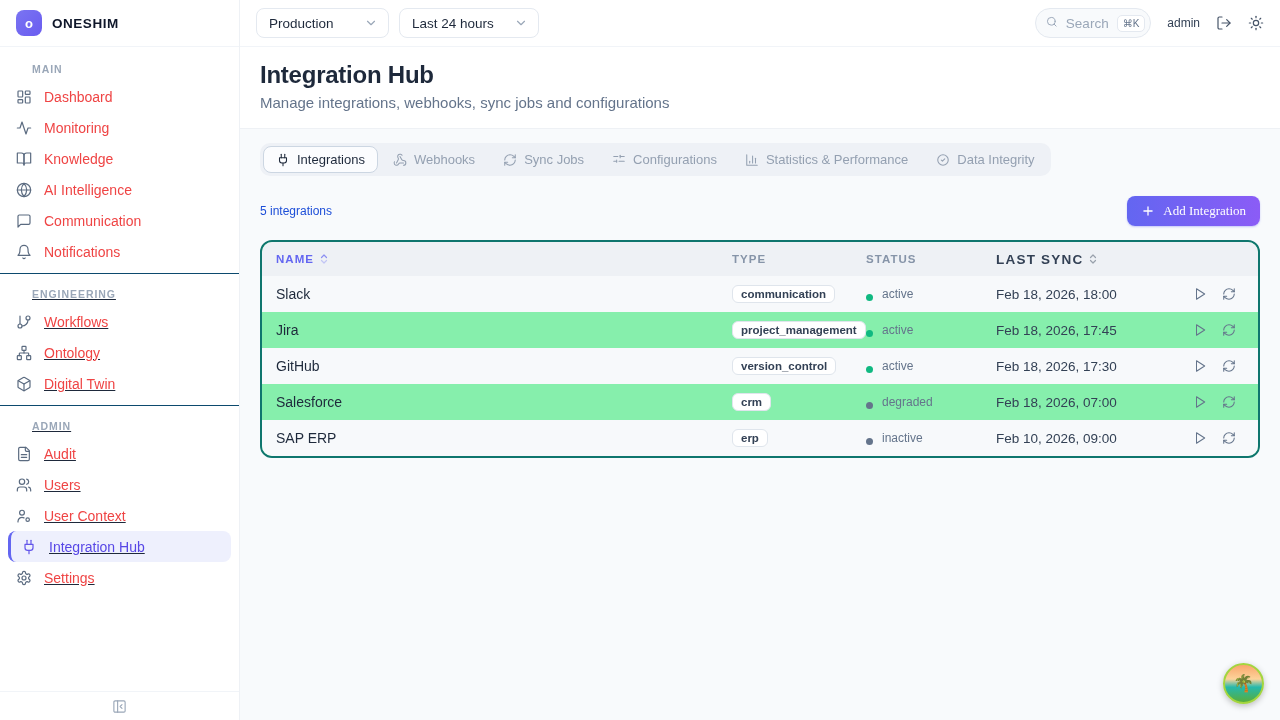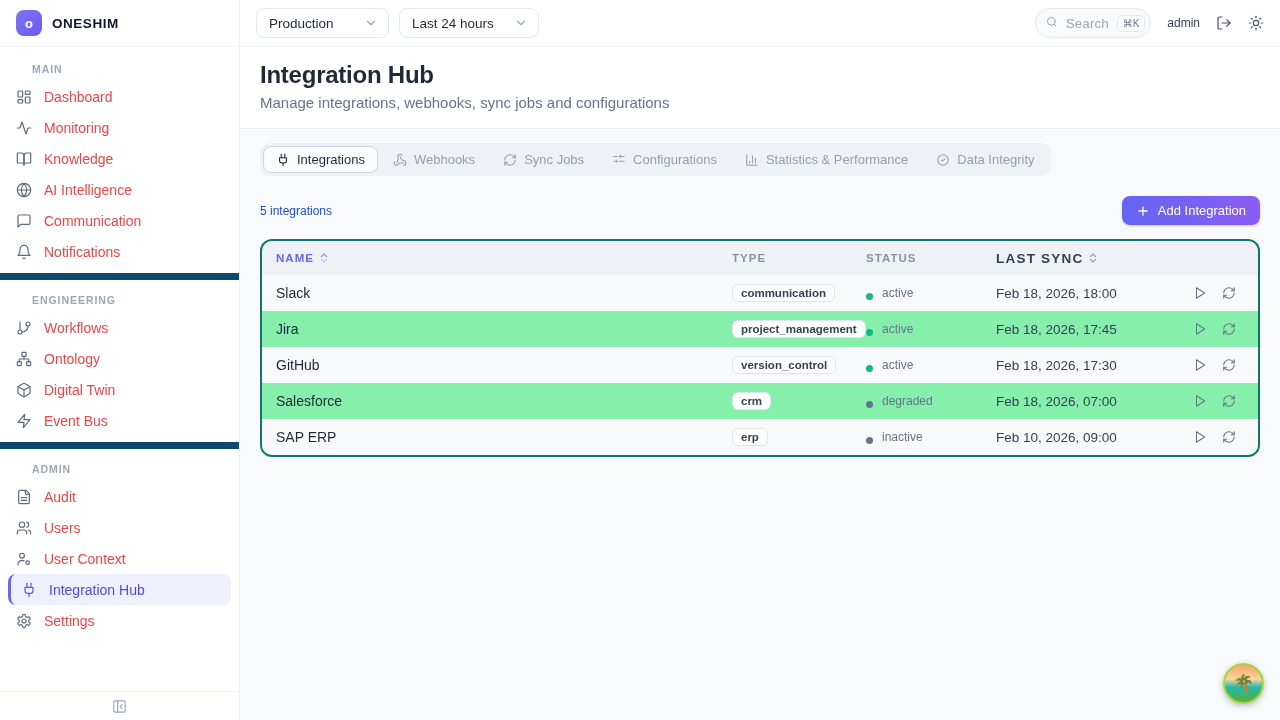--- a/index.html
+++ b/index.html
@@ -6,21 +6,21 @@
   html,body { width:1280px; height:720px; overflow:hidden; font-family:"Liberation Sans","DejaVu Sans",sans-serif; background:#f8fafc; color:#1e293b; }
   .app { display:flex; width:1280px; height:720px; }
 
   
   .sidebar { width:240px; background:#ffffff; border-right:1px solid #eef1f5; display:flex; flex-direction:column; height:720px; }
   .brand { height:47px; display:flex; align-items:center; gap:10px; padding:0 16px; border-bottom:1px solid #f1f4f8; flex:none; }
   .brand-logo { width:26px; height:26px; border-radius:8px; background:linear-gradient(135deg,#7a74f2,#6a5cf0); color:#fff; font-size:13px; font-weight:700; display:flex; align-items:center; justify-content:center; }
   .brand-name { font-size:13.5px; font-weight:700; letter-spacing:.04em; color:#0f172a; }
   .nav { flex:1; padding-top:2px; }
   .nav-section { padding:6px 0 6px; }
-  .nav-section + .nav-section { border-top:7px solid #0c4a6e; }
+  .nav-section + .nav-section { border-top:1px solid #0c4a6e;text-decoration:underline; }
   .nav-label { font-size:10.5px; font-weight:700; letter-spacing:.09em; color:#9aa7b8; padding:8px 32px 6px; }
   .nav-item { height:31px; display:flex; align-items:center; gap:12px; padding:0 16px; font-size:14px; color:#ef4444; cursor:pointer; }
   .nav-item .ic { color:#5b6b80; flex:none; }
   .nav-item.active { margin:0 8px; padding:0 10px 0 10px; border-left:3px solid #6366f1; border-radius:8px; background:#eef0fd; color:#5747e6; font-weight:500; }
   .nav-item.active .ic { color:#6356ea; }
   .sidebar-foot { height:29px; border-top:1px solid #f1f4f8; display:flex; align-items:center; justify-content:center; color:#9aa7b8; flex:none; cursor:pointer; }
 
   
   .main-col { flex:1; display:flex; flex-direction:column; height:720px; }
   .topbar { height:47px; background:#ffffff; border-bottom:1px solid #f1f4f8; display:flex; align-items:center; padding:0 16px; gap:10px; flex:none; }
@@ -44,21 +44,21 @@
 
   
   .tabs { display:inline-flex; align-items:center; background:#eef1f6; border-radius:10px; padding:3px; gap:2px; }
   .tab { display:flex; align-items:center; gap:7px; padding:5px 12px; font-size:13px; color:#94a0b1; border-radius:8px; border:1px solid transparent; cursor:pointer; background:transparent;text-align:right; }
   .tab.active { background:#fbfcfe; border-color:#ccd6e2; color:#1e293b; font-weight:500; }
   .tab .ic { width:14px; height:14px; }
 
   
   .toolbar { margin-top:20px; display:flex; align-items:center; justify-content:space-between; }
   .count { font-size:12px; color:#1d4ed8; }
-  .add-btn { display:flex; align-items:center; gap:8px; border:none; cursor:pointer; color:#fff; font-size:13px; font-weight:500; padding:7px 14px; border-radius:8px; background:linear-gradient(90deg,#6366f1,#8b5cf6); box-shadow:0 1px 2px rgba(99,102,241,.35); font-family:Liberation Sans, sans-serif; }
+  .add-btn { display:flex; align-items:center; gap:8px; border:none; cursor:pointer; color:#fff; font-size:13px; font-weight:500; padding:7px 14px; border-radius:8px; background:linear-gradient(90deg,#6366f1,#8b5cf6); box-shadow:0 1px 2px rgba(99,102,241,.35); font-family:Liberation Serif, serif; }
 
   
   .table-card { margin-top:14px; border-radius:12px; overflow:hidden; background:#86efac; border:2px solid #0f766e; }
   .trow { display:flex; align-items:center; }
   .thead { background:#eef1f5; height:34px; }
   .th { font-size:11.5px; font-weight:700; letter-spacing:.09em; color:#8694a8; display:flex; align-items:center; gap:4px; }
   .th.sorted { color:#6366f1; }
   .th .ic { width:12px; height:12px; opacity:.7; }
   .tr { height:36px; font-size:14px; cursor:default; }
   .tr:nth-child(even) { background:#f7f9fb; }
@@ -182,28 +182,20 @@
         </div>
         <div class="nav-item">
           <span class="ic">
               <svg viewBox="0 0 24 24" fill="none" stroke="currentColor" stroke-width="1.8" stroke-linecap="round" stroke-linejoin="round">
                 <path d="M21 8a2 2 0 0 0-1-1.73l-7-4a2 2 0 0 0-2 0l-7 4A2 2 0 0 0 3 8v8a2 2 0 0 0 1 1.73l7 4a2 2 0 0 0 2 0l7-4A2 2 0 0 0 21 16z"></path>
                 <path d="m3.3 7 8.7 5 8.7-5"></path>
                 <path d="M12 22V12"></path>
               </svg>
             </span>
           <span>Digital Twin</span>
-        </div>
-        <div class="nav-item">
-          <span class="ic">
-              <svg viewBox="0 0 24 24" fill="none" stroke="currentColor" stroke-width="1.8" stroke-linecap="round" stroke-linejoin="round">
-                <path d="M13 2 3 14h9l-1 8 10-12h-9l1-8z"></path>
-              </svg>
-            </span>
-          <span>Event Bus</span>
         </div>
       </div>
 
       <div class="nav-section">
         <div class="nav-label">ADMIN</div>
         <div class="nav-item">
           <span class="ic">
               <svg viewBox="0 0 24 24" fill="none" stroke="currentColor" stroke-width="1.8" stroke-linecap="round" stroke-linejoin="round">
                 <path d="M15 2H6a2 2 0 0 0-2 2v16a2 2 0 0 0 2 2h12a2 2 0 0 0 2-2V7z"></path>
                 <path d="M14 2v4a2 2 0 0 0 2 2h4"></path>

